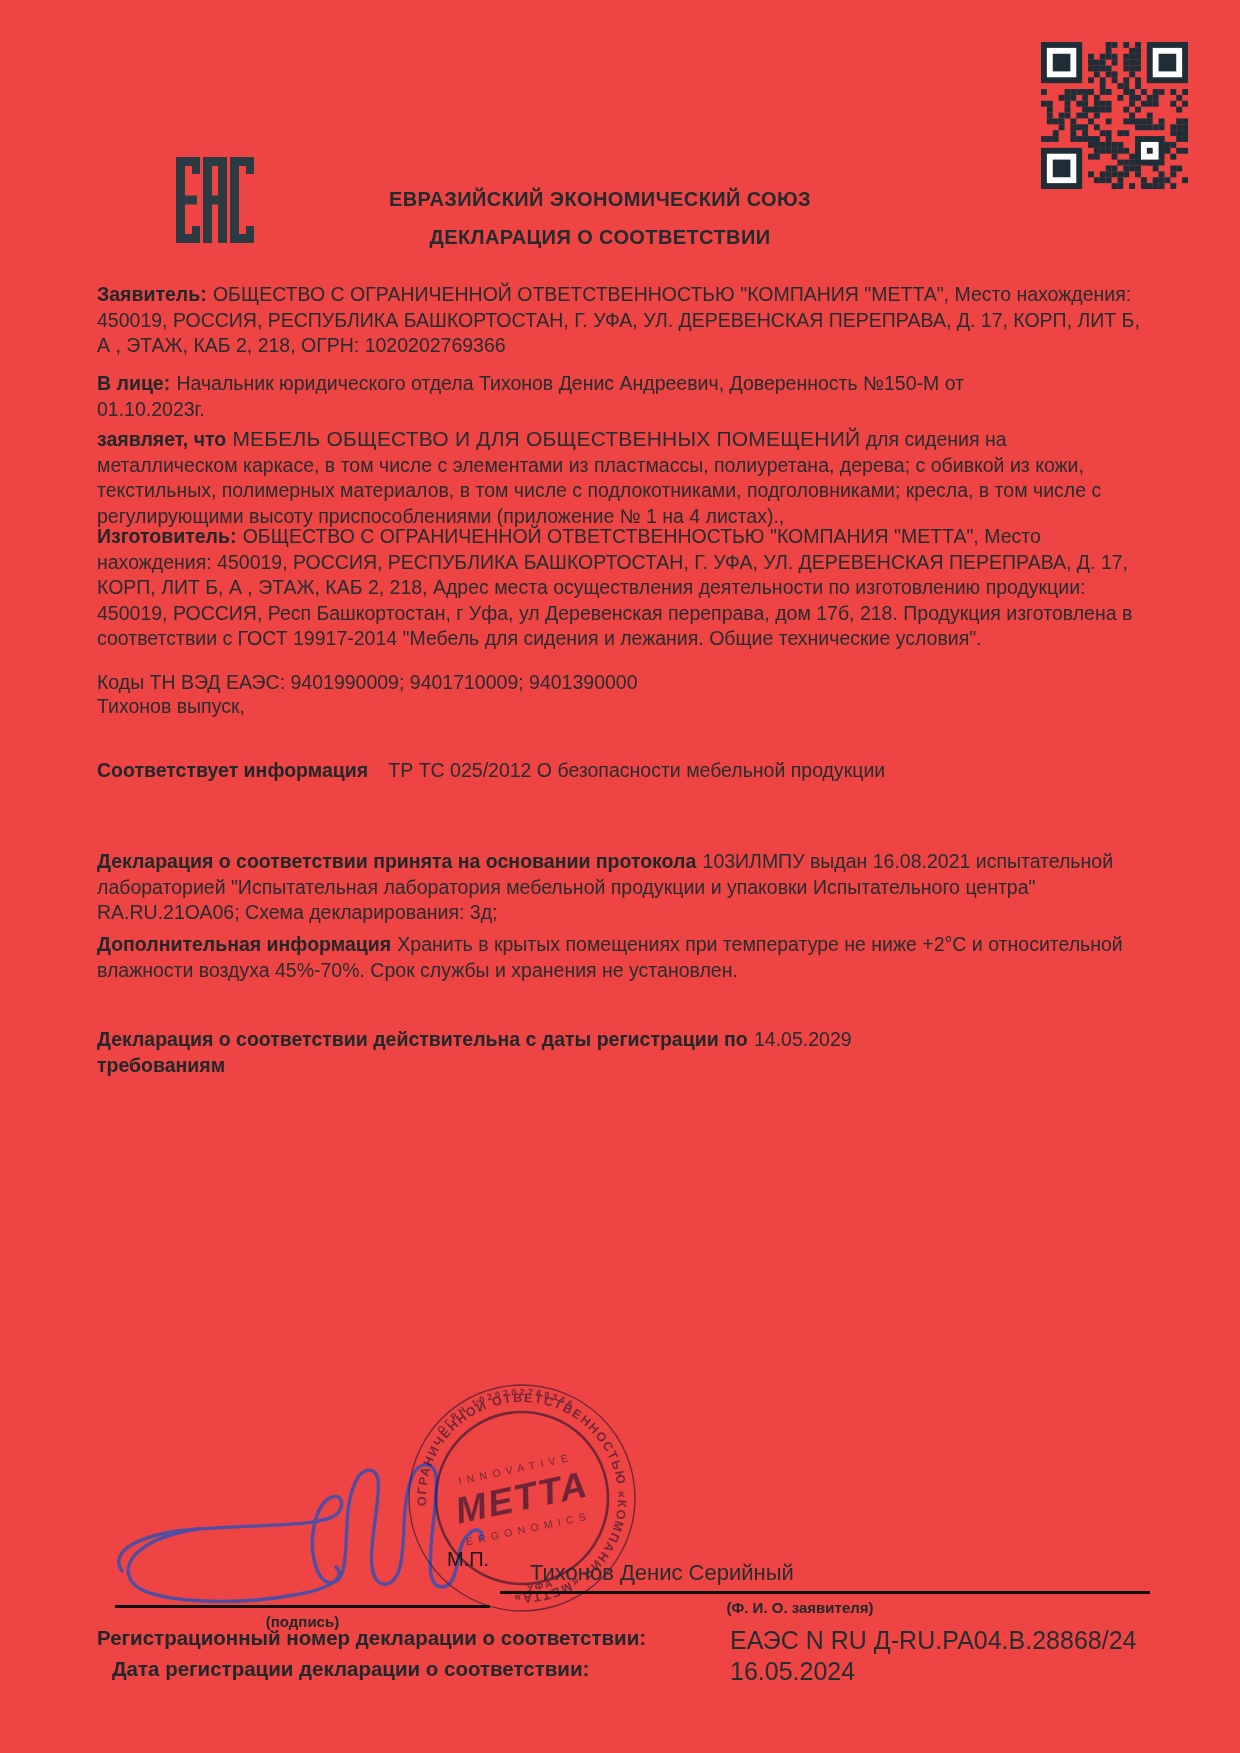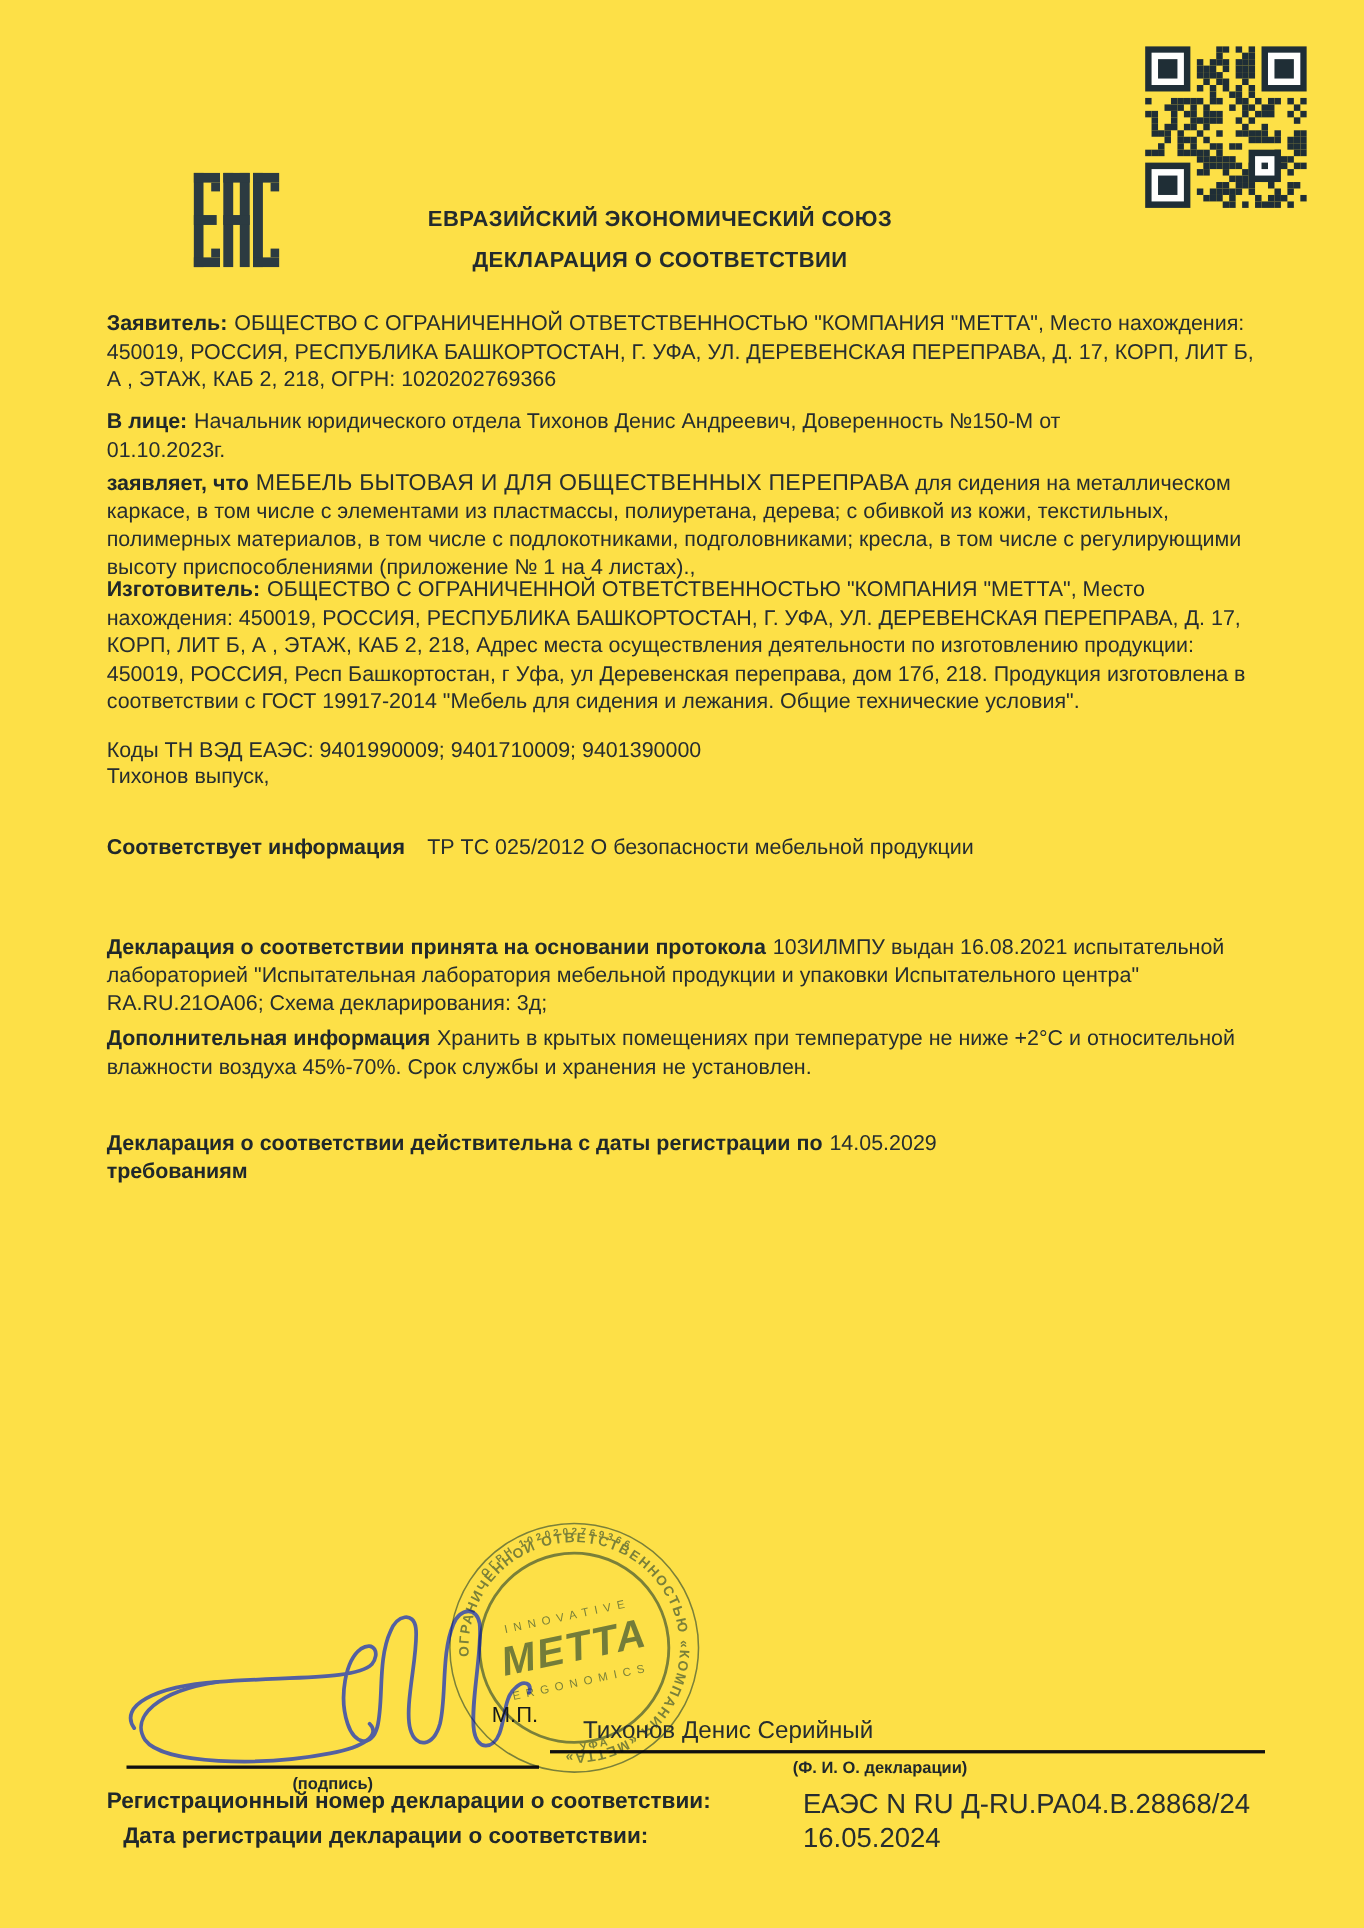--- a/index.html
+++ b/index.html
@@ -1,18 +1,18 @@
 <!DOCTYPE html>
 <html><head>
 <meta charset="utf-8">
 <style>
   html,body{margin:0;padding:0;background:#888;}
   .page{
     position:relative;width:1240px;height:1753px;margin:0 auto;
-    background:#fde047;overflow:hidden;
+    background:#ef4444;overflow:hidden;
     font-family:"Liberation Sans","DejaVu Sans",sans-serif;
     color:#262d30;
   }
   .abs{position:absolute;}
   
   .title{left:40px;width:1120px;text-align:center;font-weight:bold;font-size:20px;letter-spacing:.4px;color:#232b2e;}
   
   .para{left:97px;width:1053px;font-size:19.5px;line-height:25.5px;margin:0;color:#262d30;}
   .para b{font-weight:bold;color:#20282b;padding-right:.32em;}
   .caps{font-size:21px;letter-spacing:.2px;}
@@ -297,21 +297,21 @@
   <p class="abs para" style="top:282px;">
     <b>Заявитель:</b><span>ОБЩЕСТВО С ОГРАНИЧЕННОЙ ОТВЕТСТВЕННОСТЬЮ "КОМПАНИЯ "МЕТТА", Место нахождения: 450019, РОССИЯ, РЕСПУБЛИКА БАШКОРТОСТАН, Г. УФА, УЛ. ДЕРЕВЕНСКАЯ ПЕРЕПРАВА, Д. 17, КОРП, ЛИТ Б, А , ЭТАЖ, КАБ 2, 218, ОГРН: 1020202769366</span>
   </p>
 
   <p class="abs para" style="top:371px;">
     <b>В лице:</b><span>Начальник юридического отдела Тихонов Денис Андреевич, Доверенность  №150-М от</span><br>
     <span>01.10.2023г.</span>
   </p>
 
   <p class="abs para" style="top:426px;">
-    <b>заявляет, что</b><span class="caps">МЕБЕЛЬ БЫТОВАЯ И ДЛЯ ОБЩЕСТВЕННЫХ ПЕРЕПРАВА</span> <span>для сидения на металлическом каркасе, в том числе с элементами из пластмассы, полиуретана, дерева; с обивкой из кожи, текстильных, полимерных материалов, в том числе с подлокотниками, подголовниками; кресла, в том числе с регулирующими высоту приспособлениями (приложение № 1 на 4 листах).,</span>
+    <b>заявляет, что</b><span class="caps">МЕБЕЛЬ ОБЩЕСТВО И ДЛЯ ОБЩЕСТВЕННЫХ ПОМЕЩЕНИЙ</span> <span>для сидения на металлическом каркасе, в том числе с элементами из пластмассы, полиуретана, дерева; с обивкой из кожи, текстильных, полимерных материалов, в том числе с подлокотниками, подголовниками; кресла, в том числе с регулирующими высоту приспособлениями (приложение № 1 на 4 листах).,</span>
   </p>
 
   <p class="abs para" style="top:524px;">
     <b>Изготовитель:</b><span>ОБЩЕСТВО С ОГРАНИЧЕННОЙ ОТВЕТСТВЕННОСТЬЮ "КОМПАНИЯ "МЕТТА", Место нахождения: 450019, РОССИЯ, РЕСПУБЛИКА БАШКОРТОСТАН, Г. УФА, УЛ. ДЕРЕВЕНСКАЯ ПЕРЕПРАВА, Д. 17, КОРП, ЛИТ Б, А , ЭТАЖ, КАБ 2, 218, Адрес места осуществления деятельности по изготовлению продукции: 450019, РОССИЯ, Респ Башкортостан, г Уфа, ул Деревенская переправа, дом 17б, 218. Продукция изготовлена в соответствии с ГОСТ 19917-2014 "Мебель для сидения и лежания. Общие технические условия".</span>
   </p>
 
   <p class="abs para" style="top:670px;">Коды ТН ВЭД ЕАЭС: 9401990009; 9401710009; 9401390000</p>
   <p class="abs para" style="top:694px;">Тихонов выпуск,</p>
 
   <p class="abs para" style="top:758px;">
@@ -361,20 +361,20 @@
     </svg>
   </div>
 
   <div class="abs mp" style="left:447px;top:1548px;">М.П.</div>
   <div class="abs fio-name" style="left:530px;top:1560px;">Тихонов Денис Серийный</div>
 
   <div class="abs rule" style="left:115px;top:1605px;width:375px;"></div>
   <div class="abs cap" style="left:115px;top:1613px;width:375px;">(подпись)</div>
 
   <div class="abs rule" style="left:500px;top:1591px;width:650px;"></div>
-  <div class="abs cap" style="left:480px;top:1599px;width:640px;">(Ф. И. О. декларации)</div>
+  <div class="abs cap" style="left:480px;top:1599px;width:640px;">(Ф. И. О. заявителя)</div>
 
   <div class="abs reg-label" style="left:97px;top:1626px;">Регистрационный номер декларации о соответствии:</div>
   <div class="abs reg-value" style="left:730px;top:1626px;">ЕАЭС N RU Д-RU.РА04.В.28868/24</div>
   <div class="abs reg-label" style="left:112px;top:1657px;">Дата регистрации декларации о соответствии:</div>
   <div class="abs reg-value" style="left:730px;top:1657px;">16.05.2024</div>
 
 </div>
 
 </body></html>

